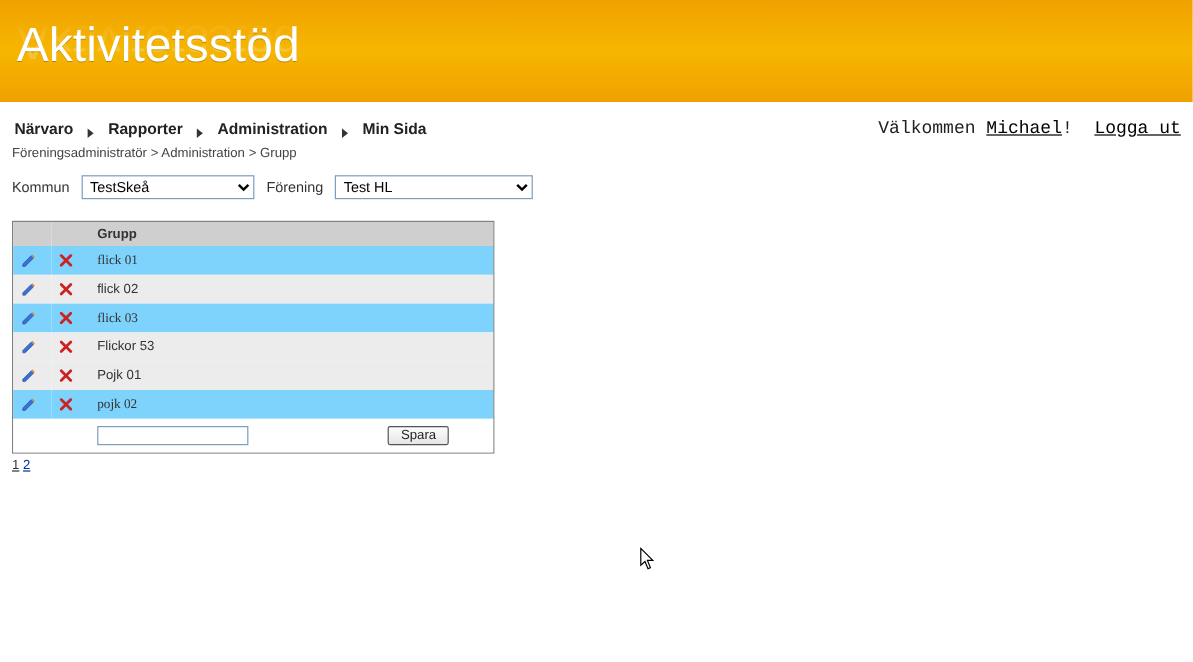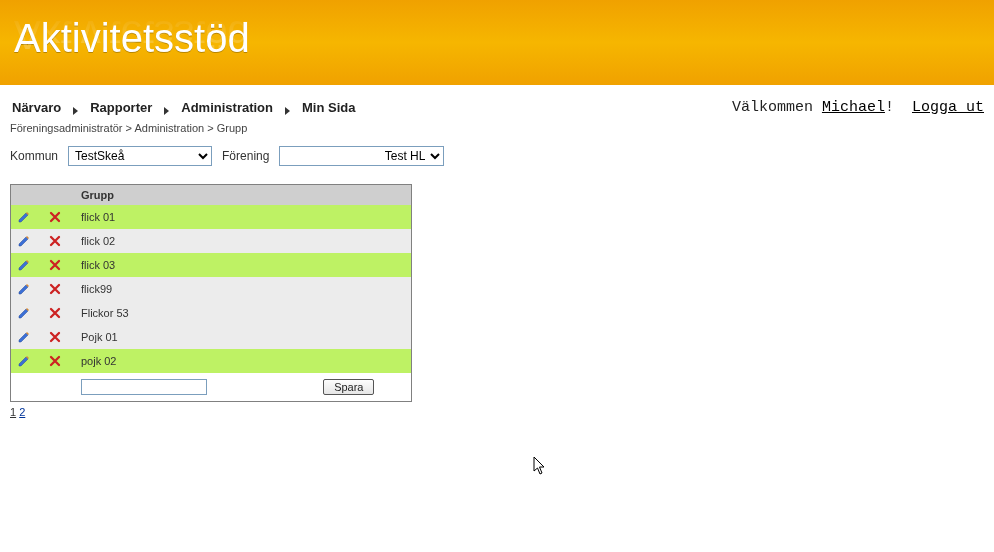--- a/index.html
+++ b/index.html
@@ -86,21 +86,21 @@
     gap: 10px;
     font-size: 12px;
   }
   .filters select {
     font-size: 12px;
     padding: 1px 2px;
     border: 1px solid #7b9ebd;
     background: #fff;
   }
   #kommun-select { width: 144px; }
-  #forening-select { width: 165px; text-align: right; }
+  #forening-select { width: 165px; }
   .table-wrap {
     margin: 0 0 0 10px;
     width: 400px;
     border: 1px solid #808080;
   }
   table.grid {
     border-collapse: collapse;
     width: 100%;
     font-size: 11px;
   }
@@ -108,21 +108,21 @@
     background: #cfcfcf;
     text-align: left;
     font-weight: bold;
     padding: 4px 6px;
     border: 0;
   }
   table.grid td {
     padding: 5px 6px;
     border: 0;
   }
-  table.grid tr.odd td { background: #bef264; }
+  table.grid tr.odd td { background: #7dd3fc; font-family: Liberation Serif, serif; }
   table.grid tr.even td { background: #ececec; margin-left: 32px; }
   table.grid tr.footer td { background: #ffffff; padding:6px; }
   .col-icon { width: 20px; text-align:center; }
   .edit-icon svg, .delete-icon svg { display:block; }
   .new-input {
     width: 120px;
     border: 1px solid #7b9ebd;
     font-size: 11px;
     padding: 1px 2px;
   }
@@ -230,30 +230,20 @@
           <td>flick 03</td>
         </tr>
         <tr class="even">
           <td class="col-icon"><span class="edit-icon"><svg width="14" height="14" viewBox="0 0 14 14">
                 <path d="M2 10 L9 3 L11 5 L4 12 L2 12 Z" fill="#3b6fd6" stroke="#274b95" stroke-width="0.5"></path>
                 <path d="M9 3 L10 2 L12 4 L11 5 Z" fill="#d68b3b"></path>
               </svg></span></td>
           <td class="col-icon"><span class="delete-icon"><svg width="12" height="12" viewBox="0 0 12 12">
                 <path d="M2 2 L10 10 M10 2 L2 10" stroke="#cc2222" stroke-width="2.3" stroke-linecap="round"></path>
               </svg></span></td>
-          <td>flick99</td>
-        </tr>
-        <tr class="even">
-          <td class="col-icon"><span class="edit-icon"><svg width="14" height="14" viewBox="0 0 14 14">
-                <path d="M2 10 L9 3 L11 5 L4 12 L2 12 Z" fill="#3b6fd6" stroke="#274b95" stroke-width="0.5"></path>
-                <path d="M9 3 L10 2 L12 4 L11 5 Z" fill="#d68b3b"></path>
-              </svg></span></td>
-          <td class="col-icon"><span class="delete-icon"><svg width="12" height="12" viewBox="0 0 12 12">
-                <path d="M2 2 L10 10 M10 2 L2 10" stroke="#cc2222" stroke-width="2.3" stroke-linecap="round"></path>
-              </svg></span></td>
           <td>Flickor 53</td>
         </tr>
         <tr class="even">
           <td class="col-icon"><span class="edit-icon"><svg width="14" height="14" viewBox="0 0 14 14">
                 <path d="M2 10 L9 3 L11 5 L4 12 L2 12 Z" fill="#3b6fd6" stroke="#274b95" stroke-width="0.5"></path>
                 <path d="M9 3 L10 2 L12 4 L11 5 Z" fill="#d68b3b"></path>
               </svg></span></td>
           <td class="col-icon"><span class="delete-icon"><svg width="12" height="12" viewBox="0 0 12 12">
                 <path d="M2 2 L10 10 M10 2 L2 10" stroke="#cc2222" stroke-width="2.3" stroke-linecap="round"></path>
               </svg></span></td>

